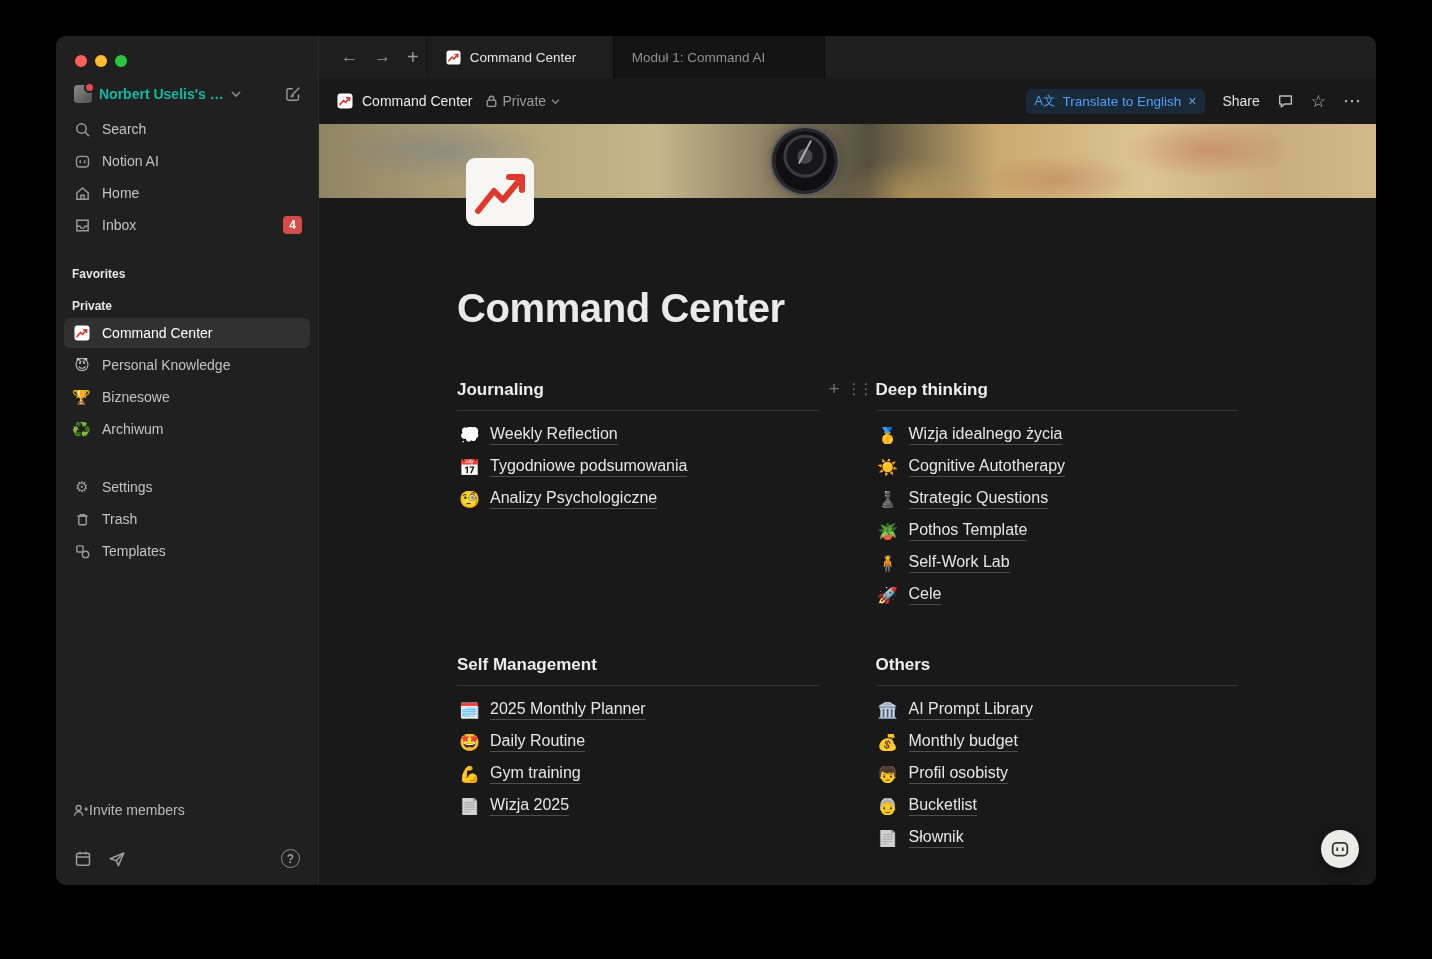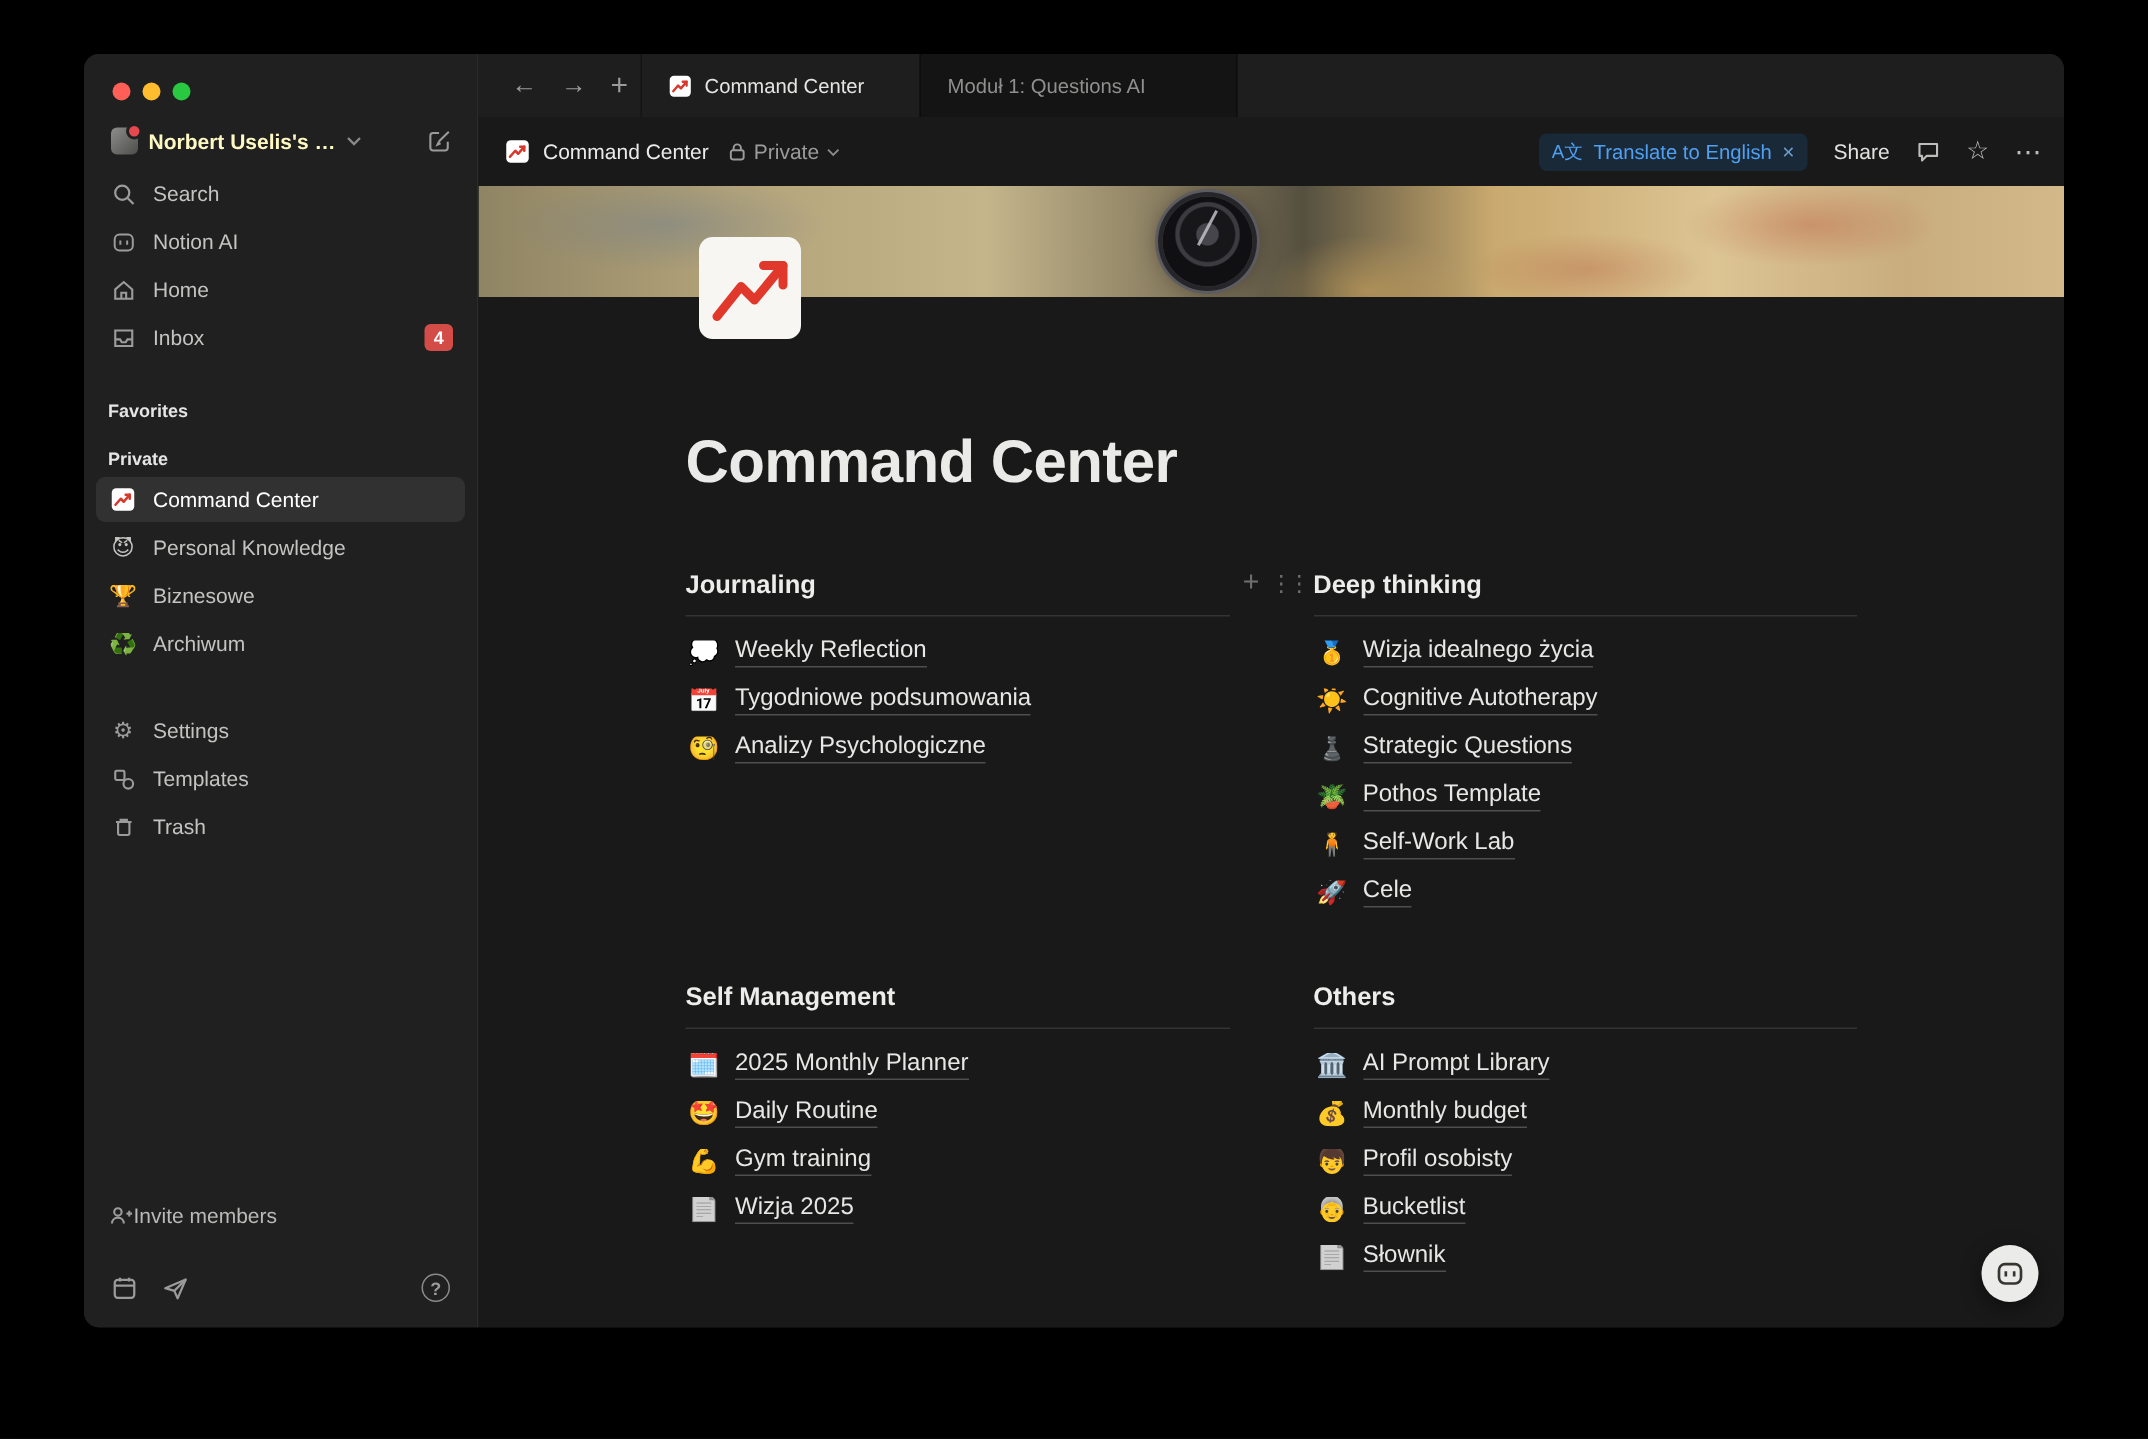--- a/index.html
+++ b/index.html
@@ -11,21 +11,21 @@
   
   .sidebar { width:263px; flex-shrink:0; background:#202020; display:flex; flex-direction:column;
              border-right:1px solid rgba(255,255,255,.05); color:#c9c9c7; font-size:14px; }
   .traffic { display:flex; gap:8px; padding:19px 0 0 19px; }
   .dot { width:12px; height:12px; border-radius:50%; }
   .dot.red{background:#ff5f57}.dot.yellow{background:#febc2e}.dot.green{background:#28c840}
   .ws-row { display:flex; align-items:center; gap:7px; margin:14px 10px 6px 12px; padding:4px 6px; border-radius:6px; }
   .ws-avatar { width:18px; height:18px; border-radius:4px; background:linear-gradient(135deg,#8d8d8b,#4d4d4b); position:relative; flex-shrink:0; }
   .ws-avatar::after { content:""; position:absolute; right:-3px; top:-3px; width:7px; height:7px; border-radius:50%;
                       background:#e5484d; border:2px solid #202020; }
-  .ws-name { color:#fef9c3; font-weight:600; max-width:128px; white-space:nowrap; overflow:hidden; text-overflow:ellipsis; }
+  .ws-name { color:#14b8a6; font-weight:600; max-width:128px; white-space:nowrap; overflow:hidden; text-overflow:ellipsis; }
   .ws-row .chev { color:#8a8a8a; }
   .compose { margin-left:auto; display:flex; }
   .nav-item { display:flex; align-items:center; gap:10px; height:30px; margin:1px 8px; padding:0 8px; border-radius:6px;
               color:#c3c3c1; cursor:default; }
   .nav-item .ic { width:20px; display:flex; justify-content:center; color:#9b9b9b; flex-shrink:0; }
   .nav-item.selected { background:#313131; color:#fff; font-weight:500; }
   .badge { margin-left:auto; background:#d44c47; color:#fff; font-size:12px; font-weight:700; min-width:19px; height:18px;
            border-radius:4px; display:flex; align-items:center; justify-content:center; padding:0 5px; }
   .section-label { color:#e5e5e5; font-size:12px; font-weight:600; margin:26px 16px 4px; }
   .section-label.tight { margin-top:14px; }
@@ -191,35 +191,35 @@
 
       <div class="group-gap"></div>
 
       <div class="nav-item">
         <span class="ic" style="font-family:'DejaVu Sans',sans-serif;font-size:15px;">⚙</span>
         <span>Settings</span>
       </div>
       <div class="nav-item">
         <span class="ic">
           <svg width="17" height="17" viewBox="0 0 18 18" fill="none" stroke="#9b9b9b" stroke-width="1.5">
-              <rect x="3" y="3" width="6.5" height="6.5" rx="1"></rect>
-              <circle cx="12.2" cy="12.2" r="3.4"></circle>
-            </svg>
-        </span>
-        <span>Templates</span>
-      </div>
-      <div class="nav-item">
-        <span class="ic">
-          <svg width="17" height="17" viewBox="0 0 18 18" fill="none" stroke="#9b9b9b" stroke-width="1.5">
               <path d="M3.5 5.3 h11"></path>
               <path d="M6.8 5.3 V3.8 h4.4 v1.5"></path>
               <rect x="5" y="5.3" width="8" height="9.2" rx="1.2"></rect>
             </svg>
         </span>
         <span>Trash</span>
+      </div>
+      <div class="nav-item">
+        <span class="ic">
+          <svg width="17" height="17" viewBox="0 0 18 18" fill="none" stroke="#9b9b9b" stroke-width="1.5">
+              <rect x="3" y="3" width="6.5" height="6.5" rx="1"></rect>
+              <circle cx="12.2" cy="12.2" r="3.4"></circle>
+            </svg>
+        </span>
+        <span>Templates</span>
       </div>
 
       <div class="spacer"></div>
 
       <div class="invite-row">
         <span class="ic">
           <svg width="17" height="17" viewBox="0 0 18 18" fill="none" stroke="#9b9b9b" stroke-width="1.5">
               <circle cx="7" cy="6.3" r="2.6"></circle>
               <path d="M2.8 14.5 c0-2.6 2-4.2 4.2-4.2 s4.2 1.6 4.2 4.2"></path>
               <path d="M13 7.5 h4 M15 5.5 v4"></path>
@@ -256,21 +256,21 @@
           <span>
             <svg width="15" height="15" viewBox="0 0 16 16">
                 <rect x="0.5" y="0.5" width="15" height="15" rx="3" fill="#fff"></rect>
                 <polyline points="3,11.5 6.5,7.5 8.5,9.5 12.5,4.8" fill="none" stroke="#d8382b" stroke-width="1.7" stroke-linecap="round" stroke-linejoin="round"></polyline>
                 <polyline points="9.8,4.8 12.5,4.8 12.5,7.5" fill="none" stroke="#d8382b" stroke-width="1.7" stroke-linecap="round" stroke-linejoin="round"></polyline>
               </svg>
           </span>
           <span>Command Center</span>
         </div>
         <div class="tab inactive">
-          <span>Moduł 1: Questions AI</span>
+          <span>Moduł 1: Command AI</span>
         </div>
       </div>
 
       <div class="hdr">
         <div class="crumb">
           <span>
             <svg width="16" height="16" viewBox="0 0 16 16">
                 <rect x="0.5" y="0.5" width="15" height="15" rx="3" fill="#fff"></rect>
                 <polyline points="3,11.5 6.5,7.5 8.5,9.5 12.5,4.8" fill="none" stroke="#d8382b" stroke-width="1.7" stroke-linecap="round" stroke-linejoin="round"></polyline>
                 <polyline points="9.8,4.8 12.5,4.8 12.5,7.5" fill="none" stroke="#d8382b" stroke-width="1.7" stroke-linecap="round" stroke-linejoin="round"></polyline>

